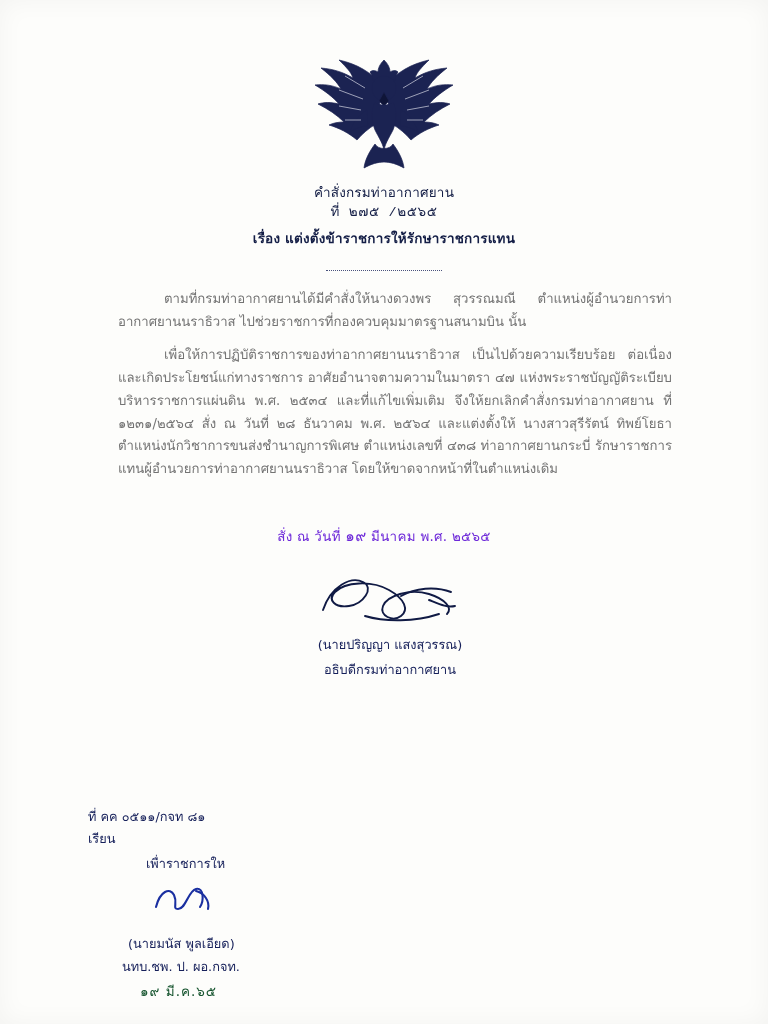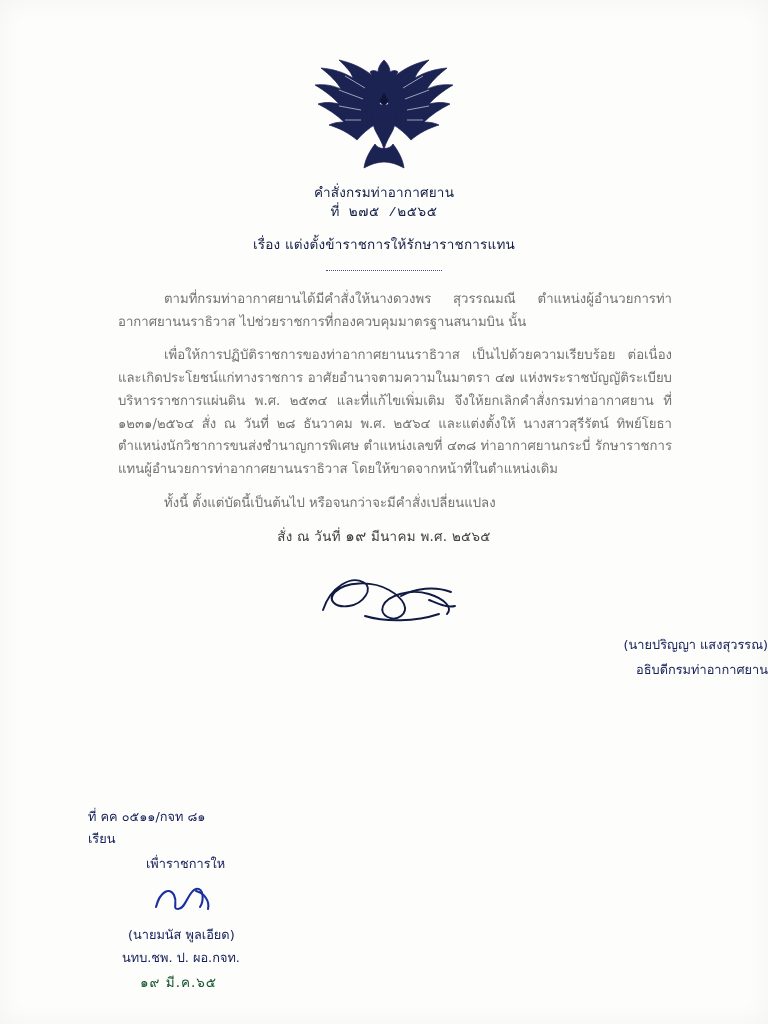--- a/index.html
+++ b/index.html
@@ -49,21 +49,21 @@
     left: 0; right: 0;
     top: 182px;
     text-align: center;
     color: #141e46;
     font-size: 13.5px;
     line-height: 1.55;
     letter-spacing: .2px;
   }
   .heading .line { display: block; }
   .heading .line2 { letter-spacing: .6px; font-family: Liberation Mono, monospace; }
-  .heading .line3 { margin-top: 10px; }
+  .heading .line3 { margin-top: 4px; font-weight: bold; }
 
   .rule {
     position: absolute;
     top: 270px;
     left: 50%;
     transform: translateX(-50%);
     width: 116px;
     border-top: 1px dotted #2a3566;
     opacity: .85;
   }
@@ -82,32 +82,32 @@
   }
   .para { margin: 0 0 11px 0; }
   .para.indent { text-indent: 46px; }
   .para.last { text-indent: 46px; margin-bottom: 0; }
 
   .dateline {
     position: absolute;
     left: 0; right: 0;
     top: 524px;
     text-align: center;
-    color: #404040;
+    color: #6d28d9;
     font-size: 13.4px;
     letter-spacing: .3px;
   }
   .dateline .bignum { font-size: 15px; }
 
   
   .sigwrap {
     position: absolute;
     left: 12px; right: 0;
     top: 570px;
-    text-align: right;
+    text-align: center;
   }
   .sig-scribble {
     width: 170px;
     height: 62px;
     margin: 0 auto;
   }
   .sig-scribble svg { display: block; width: 100%; height: 100%; }
   .sig-name {
     color: #16205a;
     font-size: 12.8px;
@@ -138,21 +138,21 @@
   .footer-sig {
     margin-left: 56px;
     margin-top: 6px;
     width: 110px;
     height: 34px;
   }
   .footer-sig svg { display: block; width: 100%; height: 100%; }
   .footer .fname {
     display: block;
     margin-left: 40px;
-    margin-top: 9px;
+    margin-top: 18px;
   }
   .footer .fpos {
     display: block;
     margin-left: 34px;
   }
   .footer .fdate {
     display: block;
     margin-left: 52px;
     margin-top: 2px;
     color: #14532d;
@@ -198,21 +198,20 @@
       <span class="line line1">คำสั่งกรมท่าอากาศยาน</span>
       <span class="line line2">ที่ ๒๗๕ /๒๕๖๕</span>
       <span class="line line3">เรื่อง แต่งตั้งข้าราชการให้รักษาราชการแทน</span>
     </div>
 
     <div class="rule"></div>
 
     <div class="body">
       <p class="para indent">ตามที่กรมท่าอากาศยานได้มีคำสั่งให้นางดวงพร สุวรรณมณี ตำแหน่งผู้อำนวยการท่าอากาศยานนราธิวาส ไปช่วยราชการที่กองควบคุมมาตรฐานสนามบิน นั้น</p>
       <p class="para indent">เพื่อให้การปฏิบัติราชการของท่าอากาศยานนราธิวาส เป็นไปด้วยความเรียบร้อย ต่อเนื่องและเกิดประโยชน์แก่ทางราชการ อาศัยอำนาจตามความในมาตรา ๔๗ แห่งพระราชบัญญัติระเบียบบริหารราชการแผ่นดิน พ.ศ. ๒๕๓๔ และที่แก้ไขเพิ่มเติม จึงให้ยกเลิกคำสั่งกรมท่าอากาศยาน ที่ ๑๒๓๑/๒๕๖๔ สั่ง ณ วันที่ ๒๘ ธันวาคม พ.ศ. ๒๕๖๔ และแต่งตั้งให้ นางสาวสุรีรัตน์ ทิพย์โยธา ตำแหน่งนักวิชาการขนส่งชำนาญการพิเศษ ตำแหน่งเลขที่ ๔๓๘ ท่าอากาศยานกระบี่ รักษาราชการแทนผู้อำนวยการท่าอากาศยานนราธิวาส โดยให้ขาดจากหน้าที่ในตำแหน่งเดิม</p>
-      <p class="para last">ทั้งนี้ ตั้งแต่บัดนี้เป็นต้นไป หรือจนกว่าจะมีคำสั่งเปลี่ยนแปลง</p>
     </div>
 
     <div class="dateline">
       <span>สั่ง ณ วันที่</span>
       <span class="bignum">๑๙</span>
       <span>มีนาคม</span>
       <span>พ.ศ.</span>
       <span>๒๕๖๕</span>
     </div>
 

